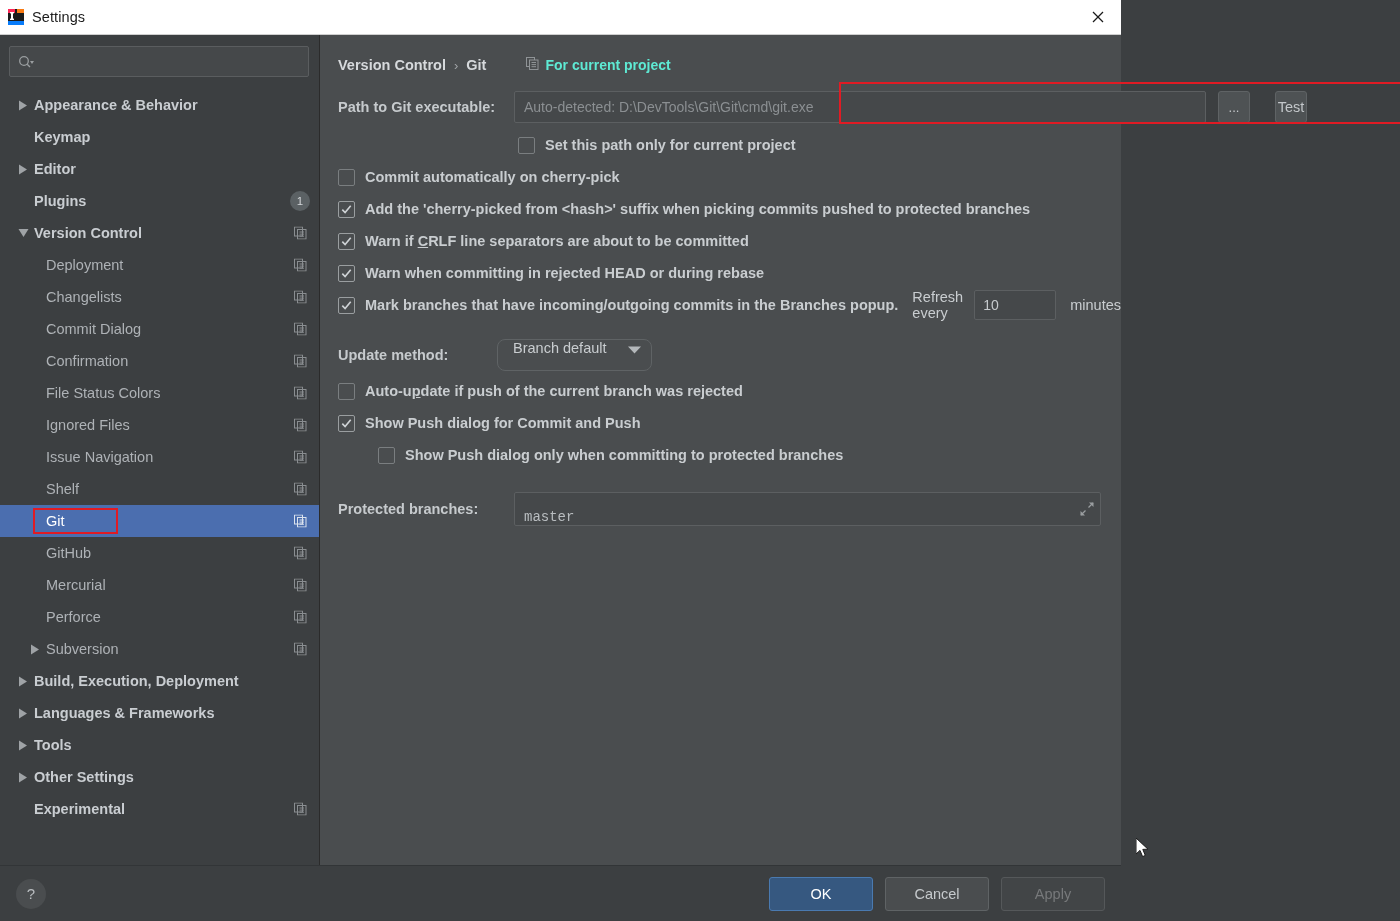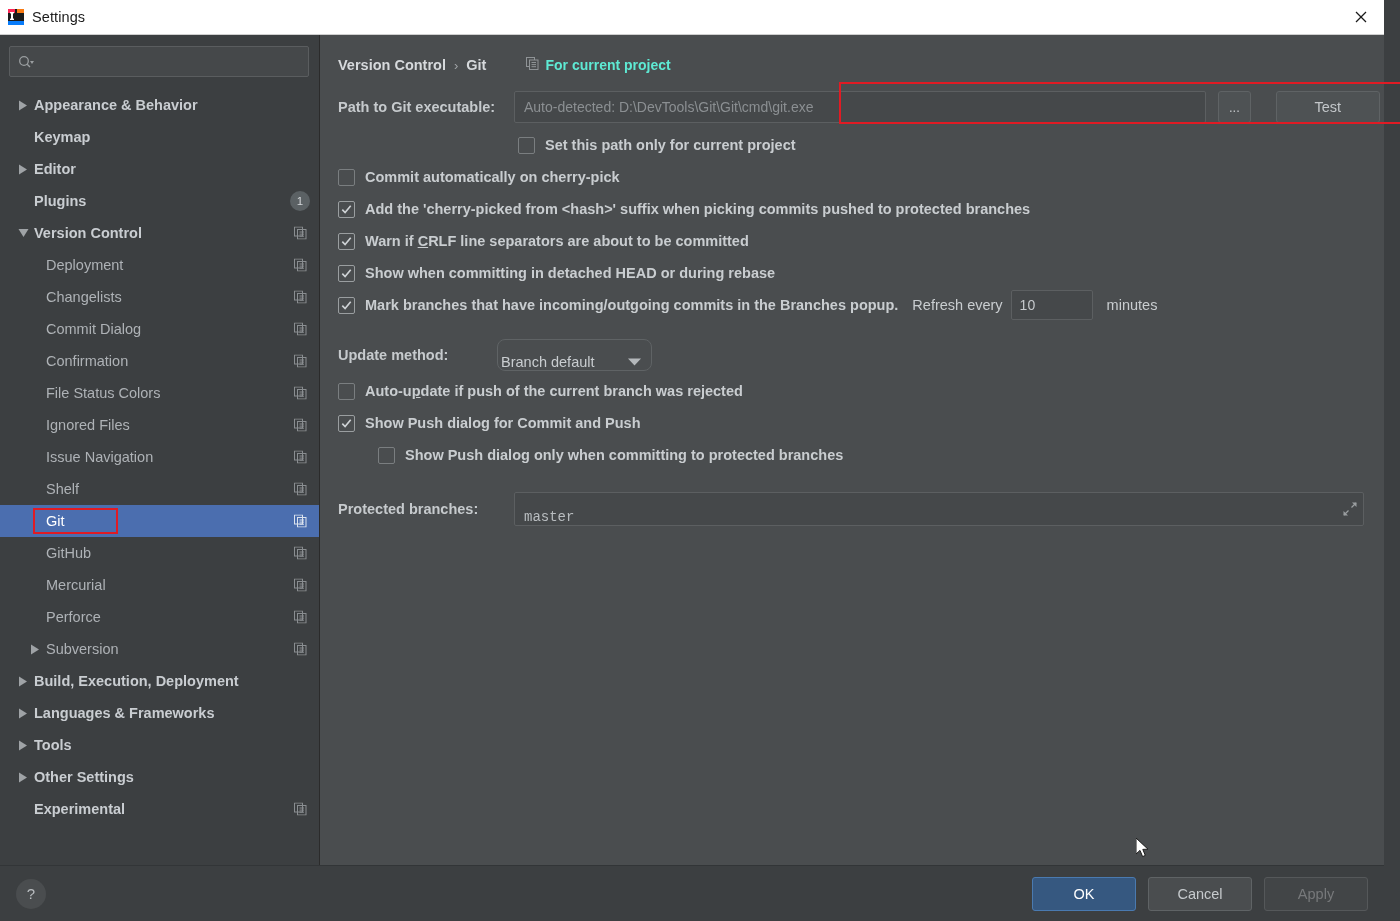--- a/index.html
+++ b/index.html
@@ -6,21 +6,21 @@
   html, body {
     width: 1400px; height: 921px;
     background: #3c3f41;
     font-family: "Liberation Sans", sans-serif;
     overflow: hidden;
   }
 
   
   #window {
     position: relative;
-    width: 1384px; height: 921px;
+    width: 1121px; height: 921px;
     background: #3c3f41;
     display: flex; flex-direction: column;
   }
 
   
   #titlebar {
     height: 35px;
     background: #ffffff;
     border-bottom: 1px solid #cfcfcf;
     display: flex; align-items: center;
@@ -218,23 +218,23 @@
   #minutes-label { font-size: 14.5px; color: #c9cdd0; margin-left: 14px; }
 
   
   #update-row { margin-top: 14px; height: 40px; }
   #update-label { width: 159px; flex: 0 0 159px; }
   #update-select {
     width: 155px; height: 32px;
     background: #4a4d4f;
     border: 1px solid #5f6365;
     border-radius: 8px;
-    display: flex; align-items: flex-end;
+    display: flex; align-items: flex-start;
     justify-content: space-between;
-    padding: 0 10px 0 3px;
+    padding: 0 10px 0 15px;
     cursor: pointer;
   }
   #update-select .val { font-size: 14.5px; color: #c9cdd0; }
 
   
   #protected-row { margin-top: 18px; height: 40px; position: relative; }
   #protected-label { width: 176px; flex: 0 0 176px; }
   #protected-field {
     flex: 1 1 auto;
     height: 34px;
@@ -649,21 +649,21 @@
               </svg>
             </div>
             <span class="cb-label">Warn if <u>C</u>RLF line separators are about to be committed</span>
           </div>
           <div class="cb-row ">
             <div class="cbx checked">
               <svg width="11" height="11" viewBox="0 0 11 11">
                 <polyline points="1.3,5.6 4.1,8.6 9.7,1.8" fill="none" stroke="#cfd3d6" stroke-width="1.6"></polyline>
               </svg>
             </div>
-            <span class="cb-label">Show when committing in detached HEAD or during rebase</span>
+            <span class="cb-label">Warn when committing in rejected HEAD or during rebase</span>
           </div>
         </div>
 
       <div class="cb-row" id="mark-row">
         <div class="cbx checked">
           <svg width="11" height="11" viewBox="0 0 11 11">
             <polyline points="1.3,5.6 4.1,8.6 9.7,1.8" fill="none" stroke="#cfd3d6" stroke-width="1.6"></polyline>
           </svg>
         </div>
         <span class="cb-label">Mark branches that have incoming/outgoing commits in the Branches popup.</span>

